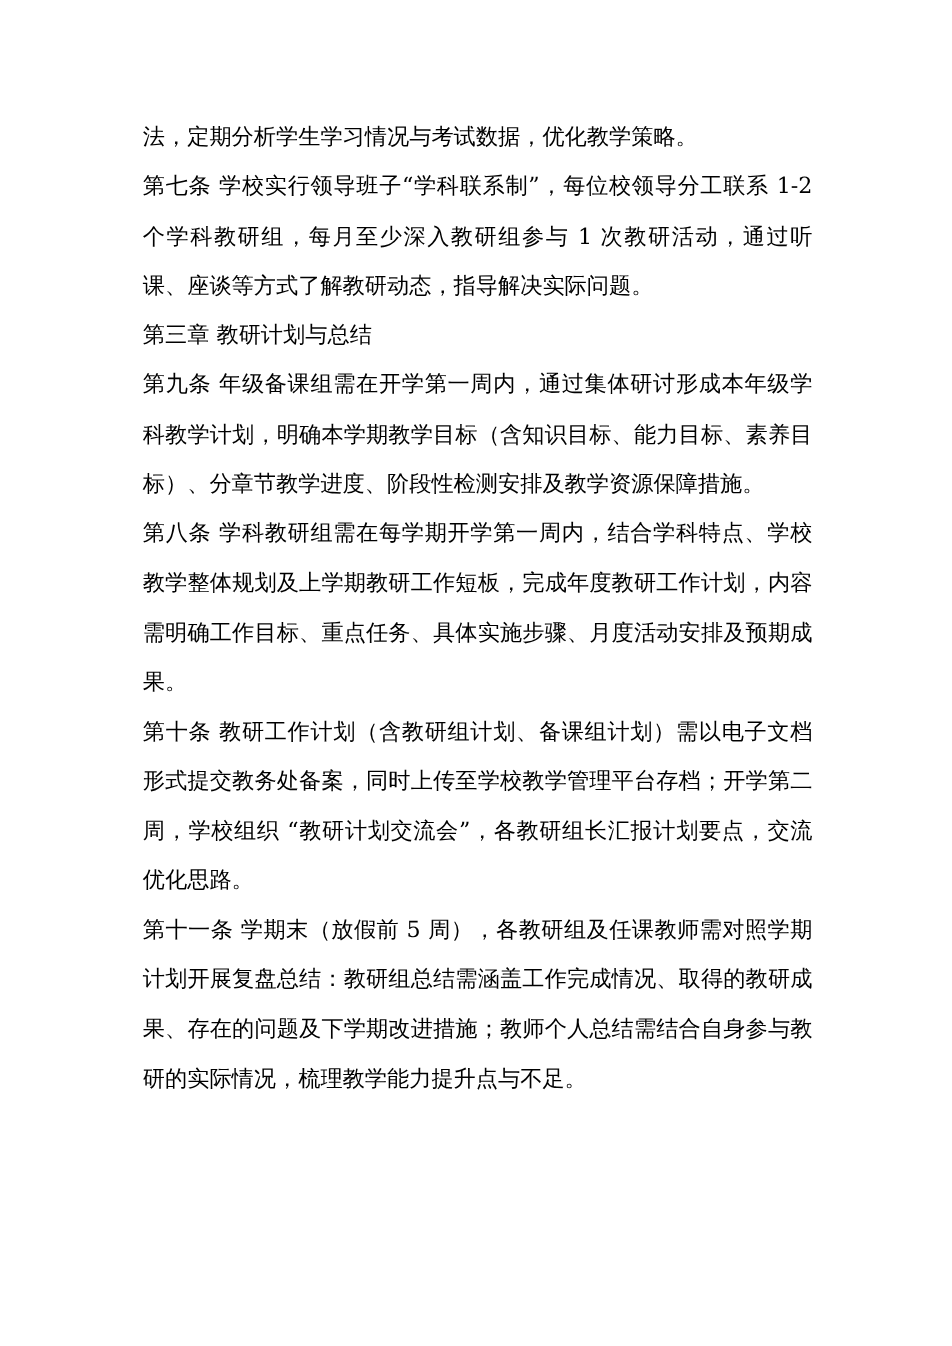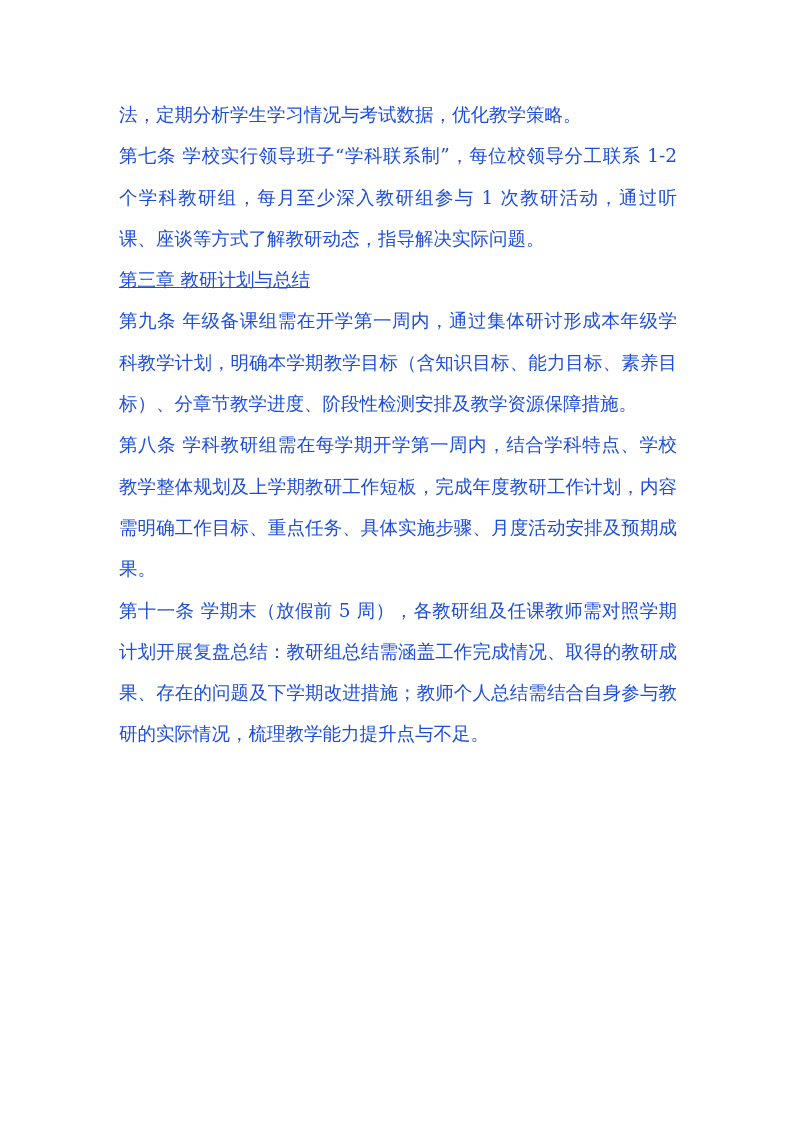--- a/index.html
+++ b/index.html
@@ -27,28 +27,28 @@
   .para {
     margin: 0;
     padding: 0;
     text-align: justify;
     text-justify: inter-character;
     word-break: normal;
     overflow-wrap: break-word;
   }
   .para.chapter-heading {
     text-align: left;
-    text-decoration: underline;
   }
 </style>
 </head>
 <body>
 
 <div class="page" style="background: rgb(255, 255, 255);">
-  <div class="doc-content" style="color: #1d4ed8;">
+  <div class="doc-content" style="color: #000000;">
       <p class="para body">法，定期分析学生学习情况与考试数据，优化教学策略。</p>
       <p class="para body">第七条 学校实行领导班子“学科联系制”，每位校领导分工联系 1-2 个学科教研组，每月至少深入教研组参与 1 次教研活动，通过听课、座谈等方式了解教研动态，指导解决实际问题。</p>
       <p class="para chapter-heading">第三章 教研计划与总结</p>
       <p class="para body">第九条 年级备课组需在开学第一周内，通过集体研讨形成本年级学科教学计划，明确本学期教学目标（含知识目标、能力目标、素养目标）、分章节教学进度、阶段性检测安排及教学资源保障措施。</p>
       <p class="para body">第八条 学科教研组需在每学期开学第一周内，结合学科特点、学校教学整体规划及上学期教研工作短板，完成年度教研工作计划，内容需明确工作目标、重点任务、具体实施步骤、月度活动安排及预期成果。</p>
+      <p class="para body">第十条 教研工作计划（含教研组计划、备课组计划）需以电子文档形式提交教务处备案，同时上传至学校教学管理平台存档；开学第二周，学校组织 “教研计划交流会”，各教研组长汇报计划要点，交流优化思路。</p>
       <p class="para body">第十一条 学期末（放假前 5 周），各教研组及任课教师需对照学期计划开展复盘总结：教研组总结需涵盖工作完成情况、取得的教研成果、存在的问题及下学期改进措施；教师个人总结需结合自身参与教研的实际情况，梳理教学能力提升点与不足。</p>
     </div>
 </div>
 
 </body></html>

